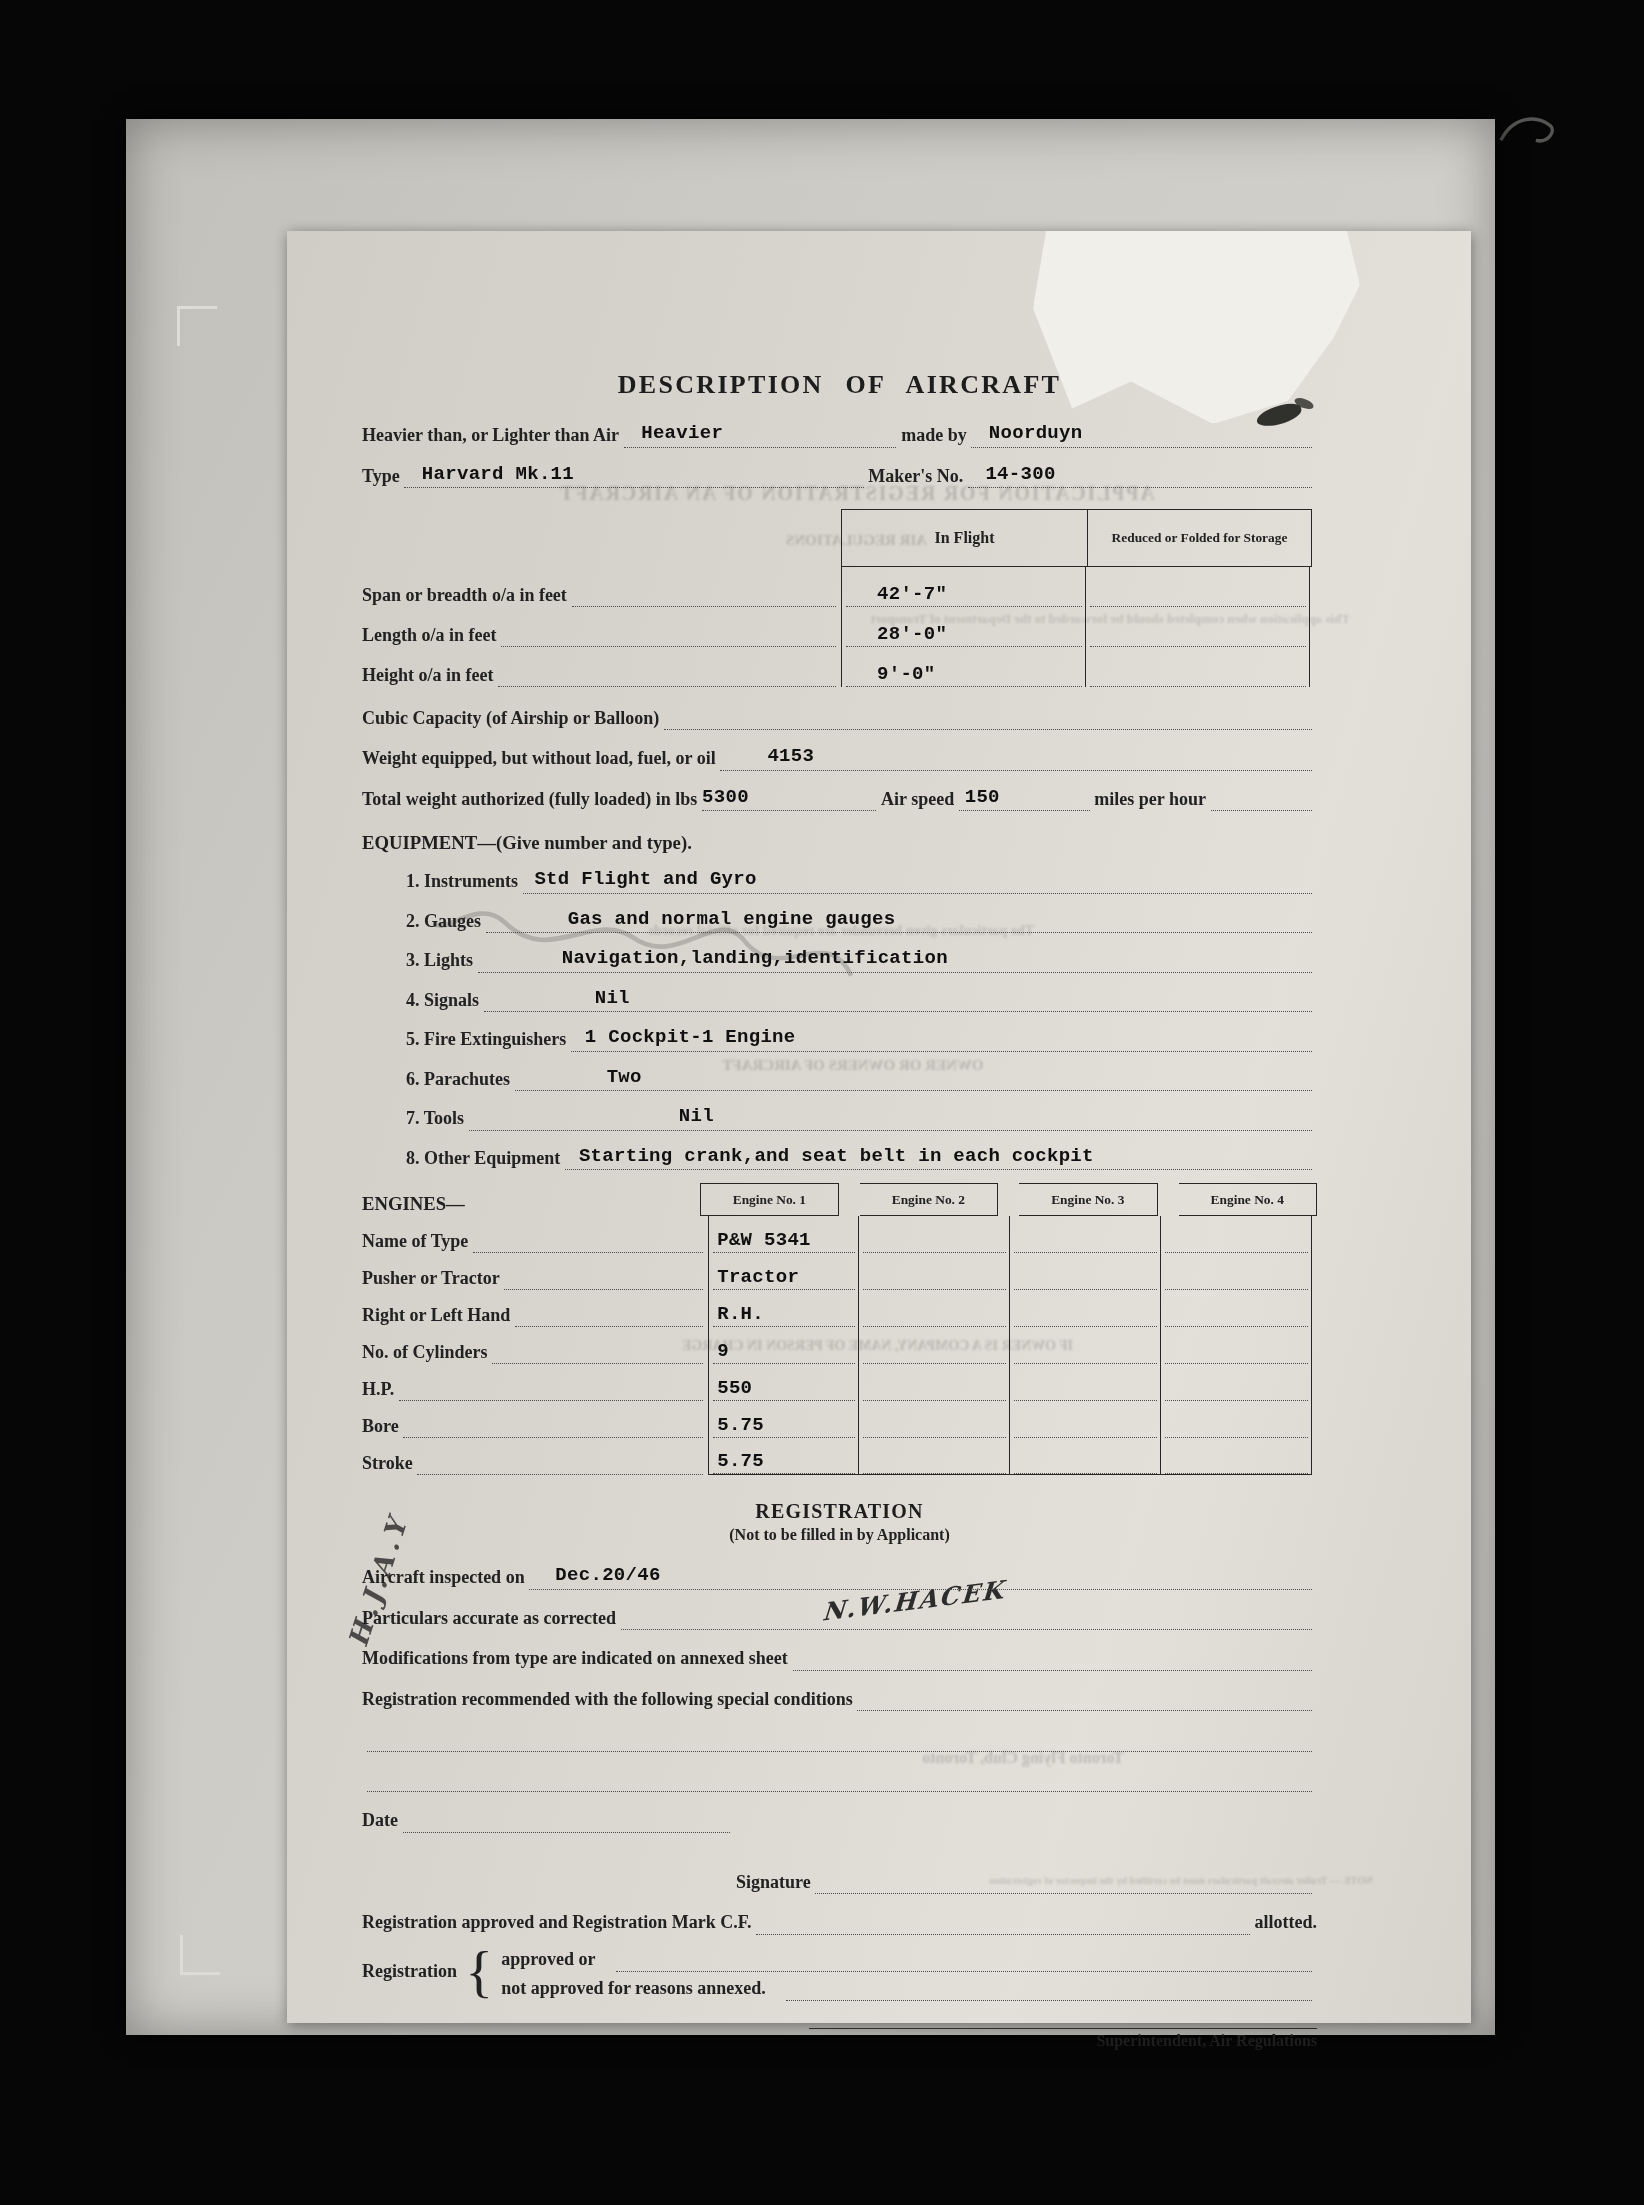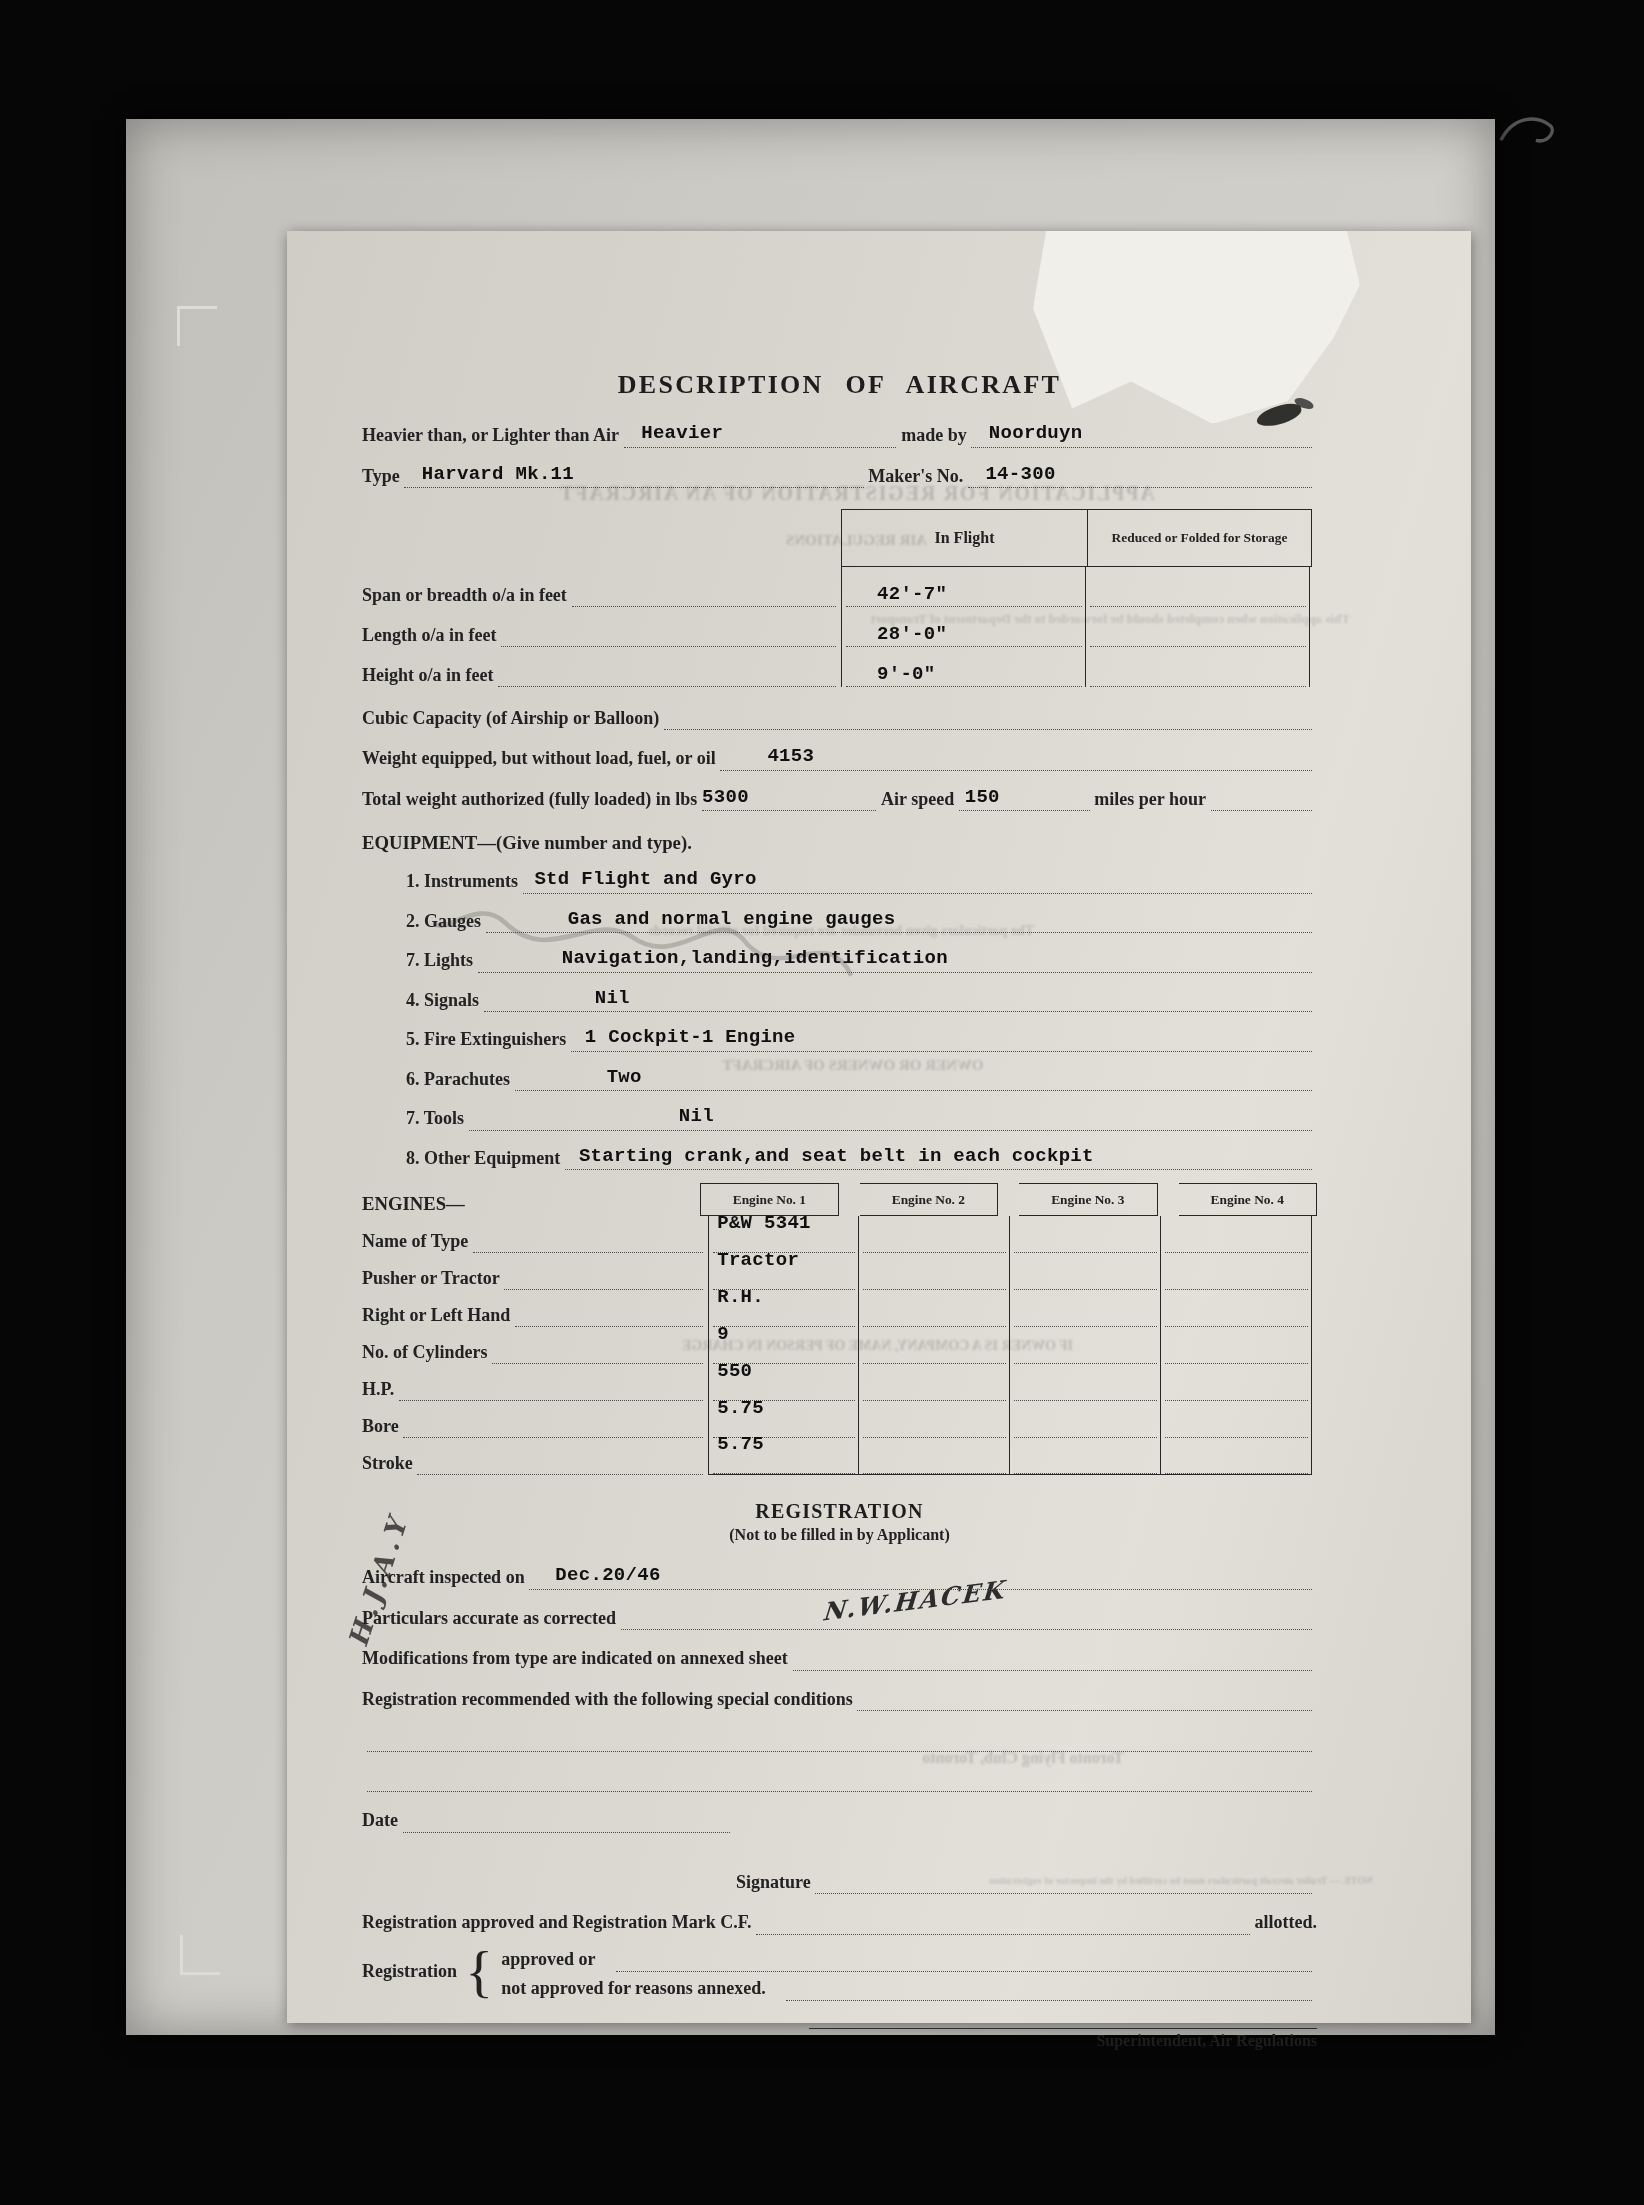--- a/index.html
+++ b/index.html
@@ -75,21 +75,21 @@
   .engspacer{width:346px;display:flex;align-items:flex-end;}
   .enghcell{width:151px;border:1.8px solid #262624;border-left:none;display:flex;align-items:center;
             justify-content:center;font-weight:bold;font-size:13.4px;color:#222;box-sizing:border-box;}
   .enghcell.first{border-left:1.8px solid #262624;}
   .engrow{display:flex;align-items:flex-end;height:37px;}
   .englabel{width:346px;display:flex;align-items:flex-end;}
   .engcell{position:relative;width:151px;height:37px;border-right:1.8px solid #262624;box-sizing:border-box;}
   .engcell.first{border-left:1.8px solid #262624;}
   .engcell::after{content:"";position:absolute;left:3.5px;right:3.5px;bottom:0;border-bottom:1.8px dotted #4a4a46;}
   .engrow.last .engcell{border-bottom:1.8px solid #262624;}
-  .engcell>.typed{position:absolute;bottom:19px;left:8.2px;}
+  .engcell>.typed{position:absolute;bottom:2px;left:8.2px;}
   
   .eq .frow:nth-of-type(1) .fill>.typed{left:11.7px}
   .eq .frow:nth-of-type(2) .fill>.typed{left:82px}
   .eq .frow:nth-of-type(3) .fill>.typed{left:84px}
   .eq .frow:nth-of-type(4) .fill>.typed{left:111px}
   .eq .frow:nth-of-type(5) .fill>.typed{left:14px}
   .eq .frow:nth-of-type(6) .fill>.typed{left:92px}
   .eq .frow:nth-of-type(7) .fill>.typed{left:210px}
   .eq .frow:nth-of-type(8) .fill>.typed{left:14px}
   .eq .frow{margin-top:14px;margin-left:44px;}
@@ -233,21 +233,21 @@
                 <span class="typed">Std  Flight and Gyro</span>
               </span>
           </div>
           <div class="frow">
             <span class="lbl">2. Gauges</span>
             <span class="fill">
                 <span class="typed">Gas and normal engine gauges</span>
               </span>
           </div>
           <div class="frow">
-            <span class="lbl">7. Lights</span>
+            <span class="lbl">3. Lights</span>
             <span class="fill">
                 <span class="typed">Navigation,landing,identification</span>
               </span>
           </div>
           <div class="frow">
             <span class="lbl">4. Signals</span>
             <span class="fill">
                 <span class="typed">Nil</span>
               </span>
           </div>

